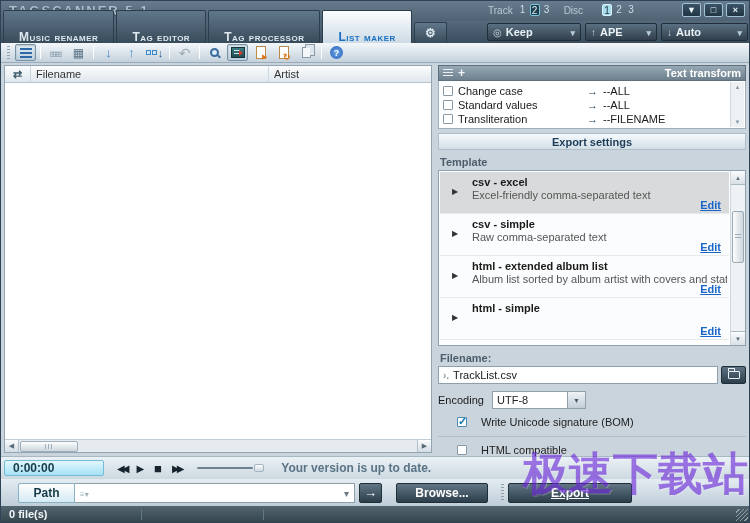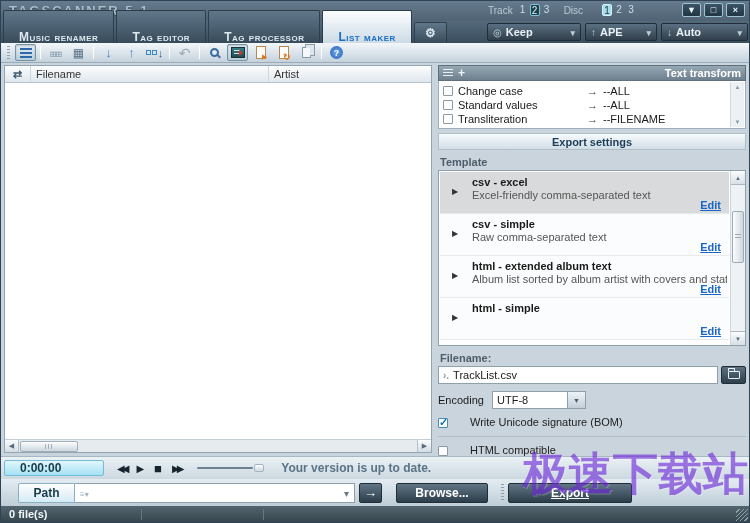--- a/index.html
+++ b/index.html
@@ -172,30 +172,30 @@
   .folder-ico::before { content: ""; position: absolute; left: -1px; top: -4px; width: 5px; height: 2px;
                         border: 1px solid #e9f2f7; border-bottom: none; border-radius: 1px 1px 0 0; }
 
   .enc-row { margin-top: 7px; display: flex; align-items: center; height: 18px; flex: none; }
   .enc-label { width: 54px; color: #1a1a1a; }
   .enc-select { width: 76px; height: 18px; background: #fff; border: 1px solid #8fa0ad;
                 display: flex; align-items: center; padding: 0 4px; }
   .enc-btn { width: 18px; height: 18px; background: linear-gradient(#eef3f7, #c2ced8);
              border: 1px solid #8fa0ad; border-left: none; display: flex; align-items: center;
              justify-content: center; color: #4a5a66; font-size: 7px; }
-  .opt-row { display: flex; align-items: flex-end; gap: 22px; margin-top: 7px; flex: none; }
+  .opt-row { display: flex; align-items: center; gap: 14px; margin-top: 7px; flex: none; margin-left: 19px; }
   .sep-line { margin-top: 8px; border-top: 1px solid #aebfca; flex: none; }
 
   
   .playerbar { position: absolute; left: 0; top: 455px; right: 0; height: 23px;
                background: linear-gradient(#ebf2f6, #ccd8e0); border-top: 1px solid #a8b8c2;
                display: flex; align-items: center; }
   .time { width: 100px; height: 16px; margin-left: 3px; background: linear-gradient(#e2f7fd, #a6e1f5);
           border: 1px solid #74bcd6; border-radius: 2px; display: flex; align-items: center;
-          padding-left: 15px; font-weight: bold; color: #173a48; font-size: 12px; }
+          padding-left: 8px; font-weight: bold; color: #173a48; font-size: 12px; }
   .pctrl { display: flex; align-items: center; gap: 10px; margin-left: 13px; color: #17242e; }
   .pc { font-size: 10px; }
   .pc.rw::after { content: "\25C0\25C0"; letter-spacing: -3px; }
   .pc.pl::after { content: "\25B6"; }
   .pc.st::after { content: "\25A0"; font-size: 13px; }
   .pc.ff::after { content: "\25B6\25B6"; letter-spacing: -3px; }
   .vol { width: 56px; height: 2px; background: #6e8290; margin-left: 16px; position: relative; border-radius: 1px; }
   .vol-thumb { position: absolute; right: -11px; top: -3px; width: 10px; height: 8px;
                background: linear-gradient(#fdfdfe, #cfd9e0); border: 1px solid #a5b4bf; border-radius: 2px; }
   .version { margin-left: 28px; color: #5a7486; font-weight: bold; font-size: 12px; }
@@ -404,21 +404,21 @@
           <span class="tpl-edit">Edit</span>
         </div>
         <div class="tpl-item">
           <span class="tpl-arrow"></span>
           <span class="tpl-name">csv - simple</span>
           <span class="tpl-desc">Raw comma-separated text</span>
           <span class="tpl-edit">Edit</span>
         </div>
         <div class="tpl-item">
           <span class="tpl-arrow"></span>
-          <span class="tpl-name">html - extended album text</span>
+          <span class="tpl-name">html - extended album list</span>
           <span class="tpl-desc">Album list sorted by album artist with covers and stats</span>
           <span class="tpl-edit">Edit</span>
         </div>
         <div class="tpl-item">
           <span class="tpl-arrow"></span>
           <span class="tpl-name">html - simple</span>
           <span class="tpl-edit">Edit</span>
         </div>
       </div>
       <div class="tpl-scroll">

